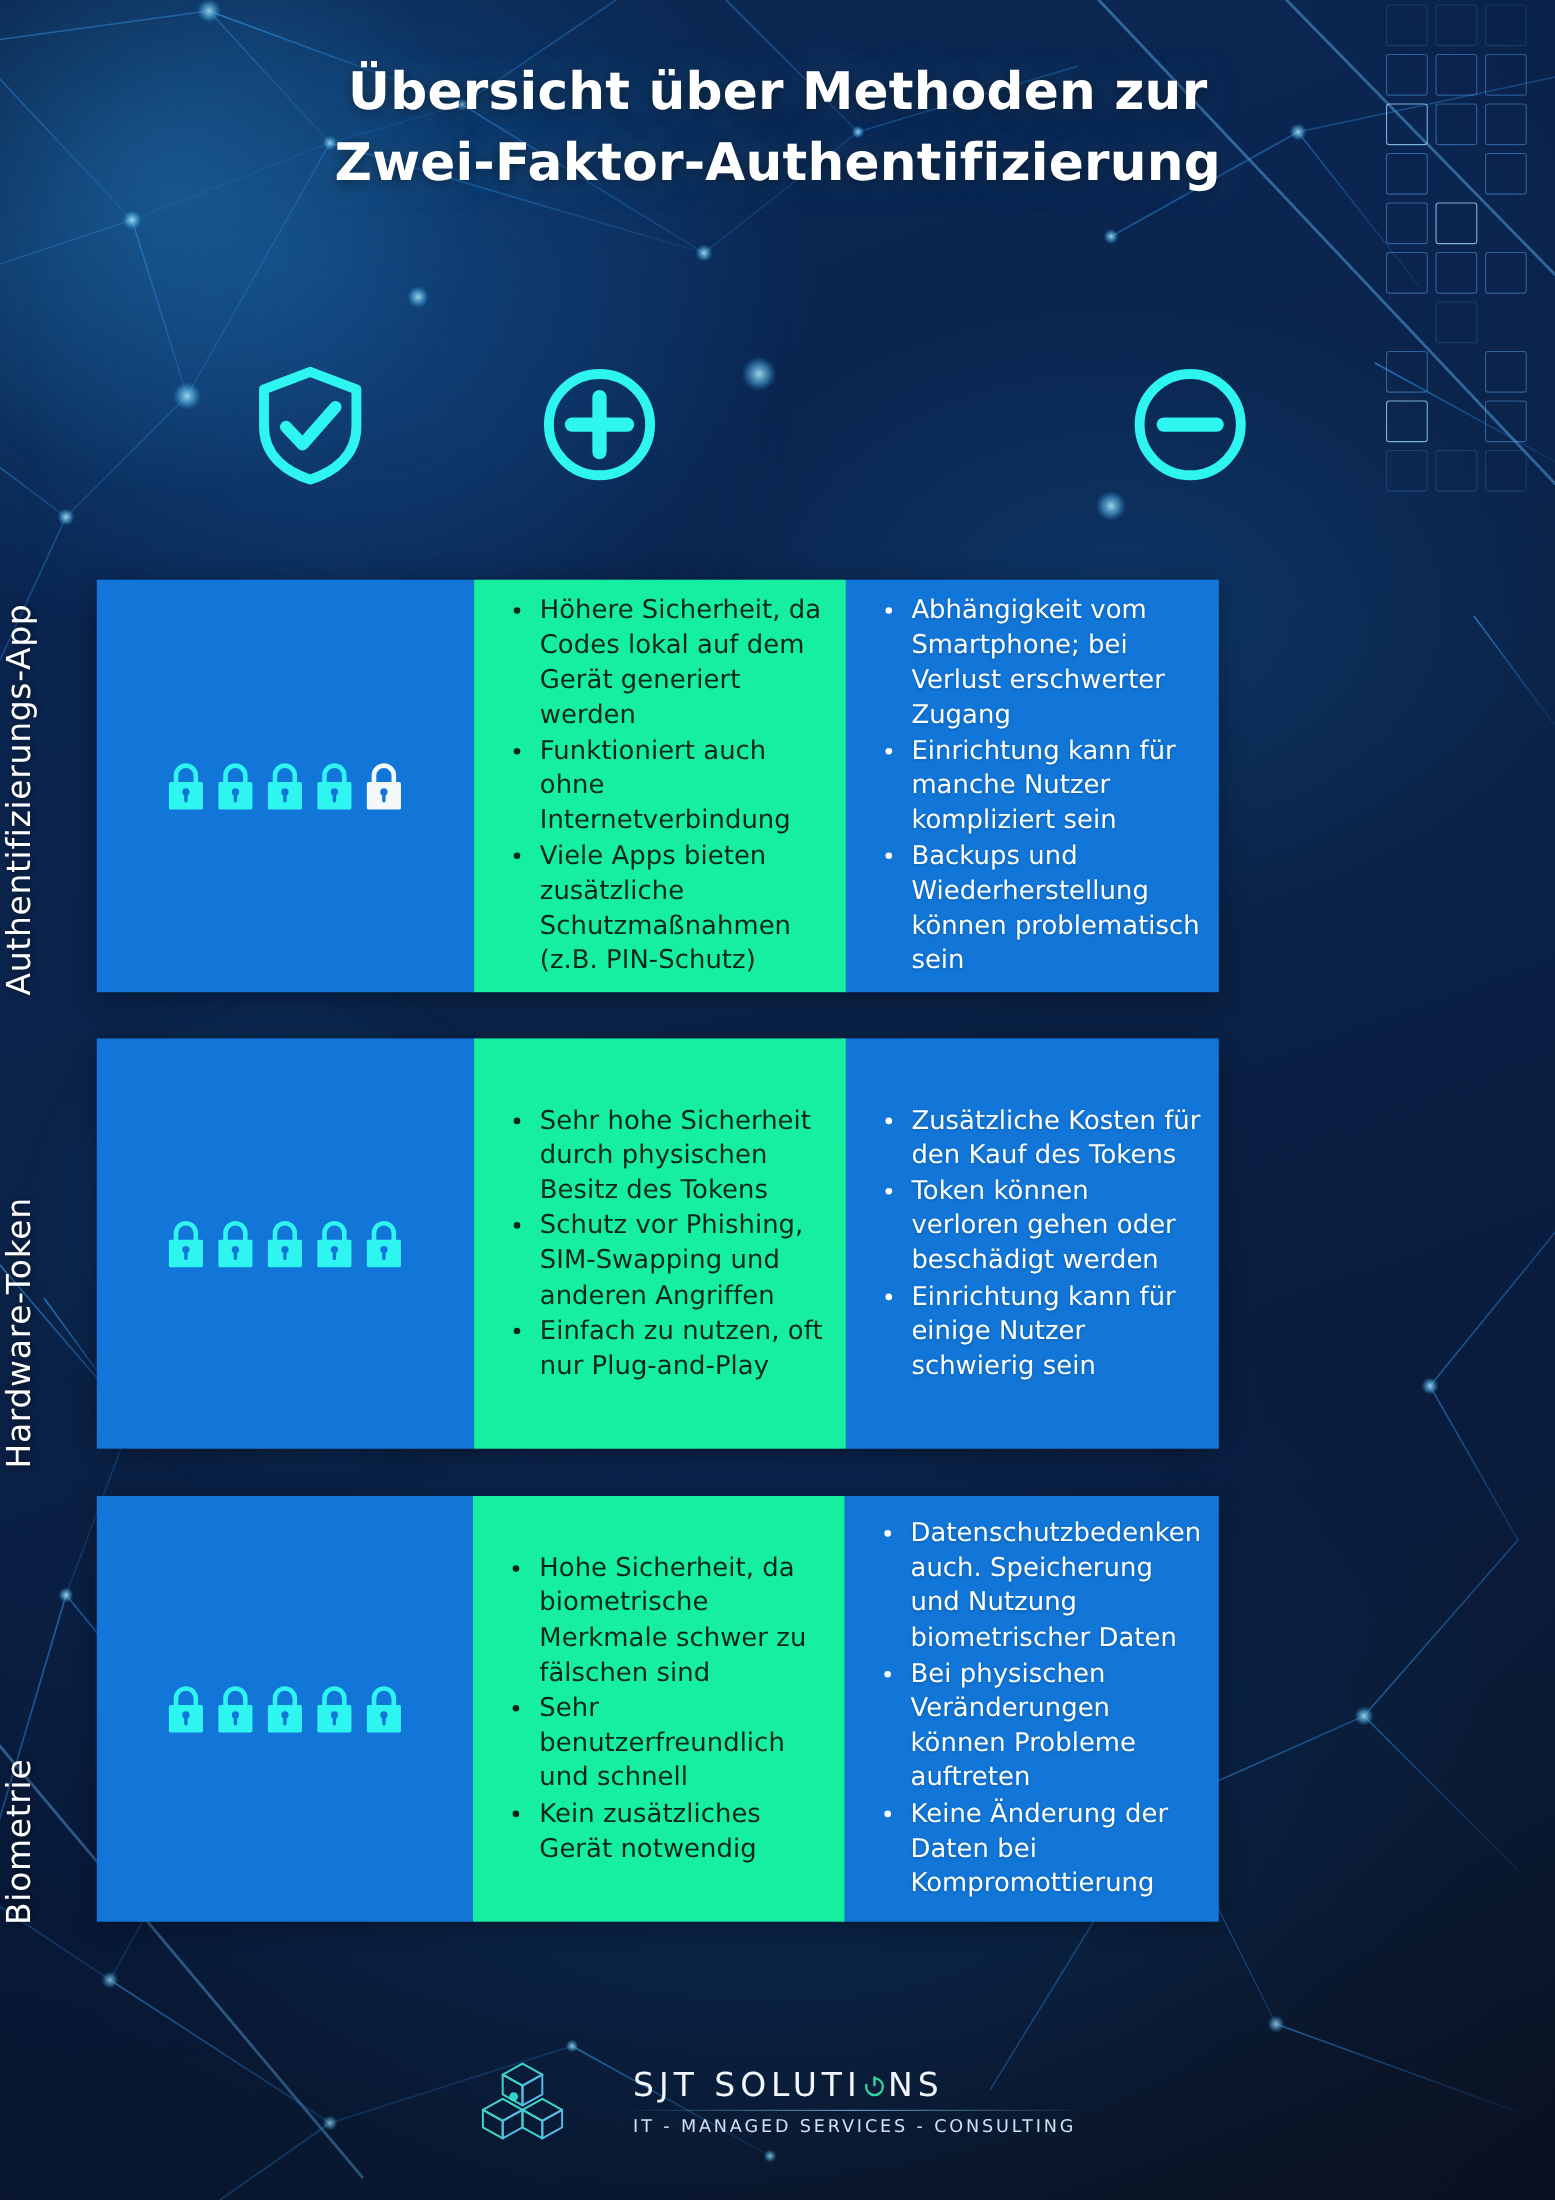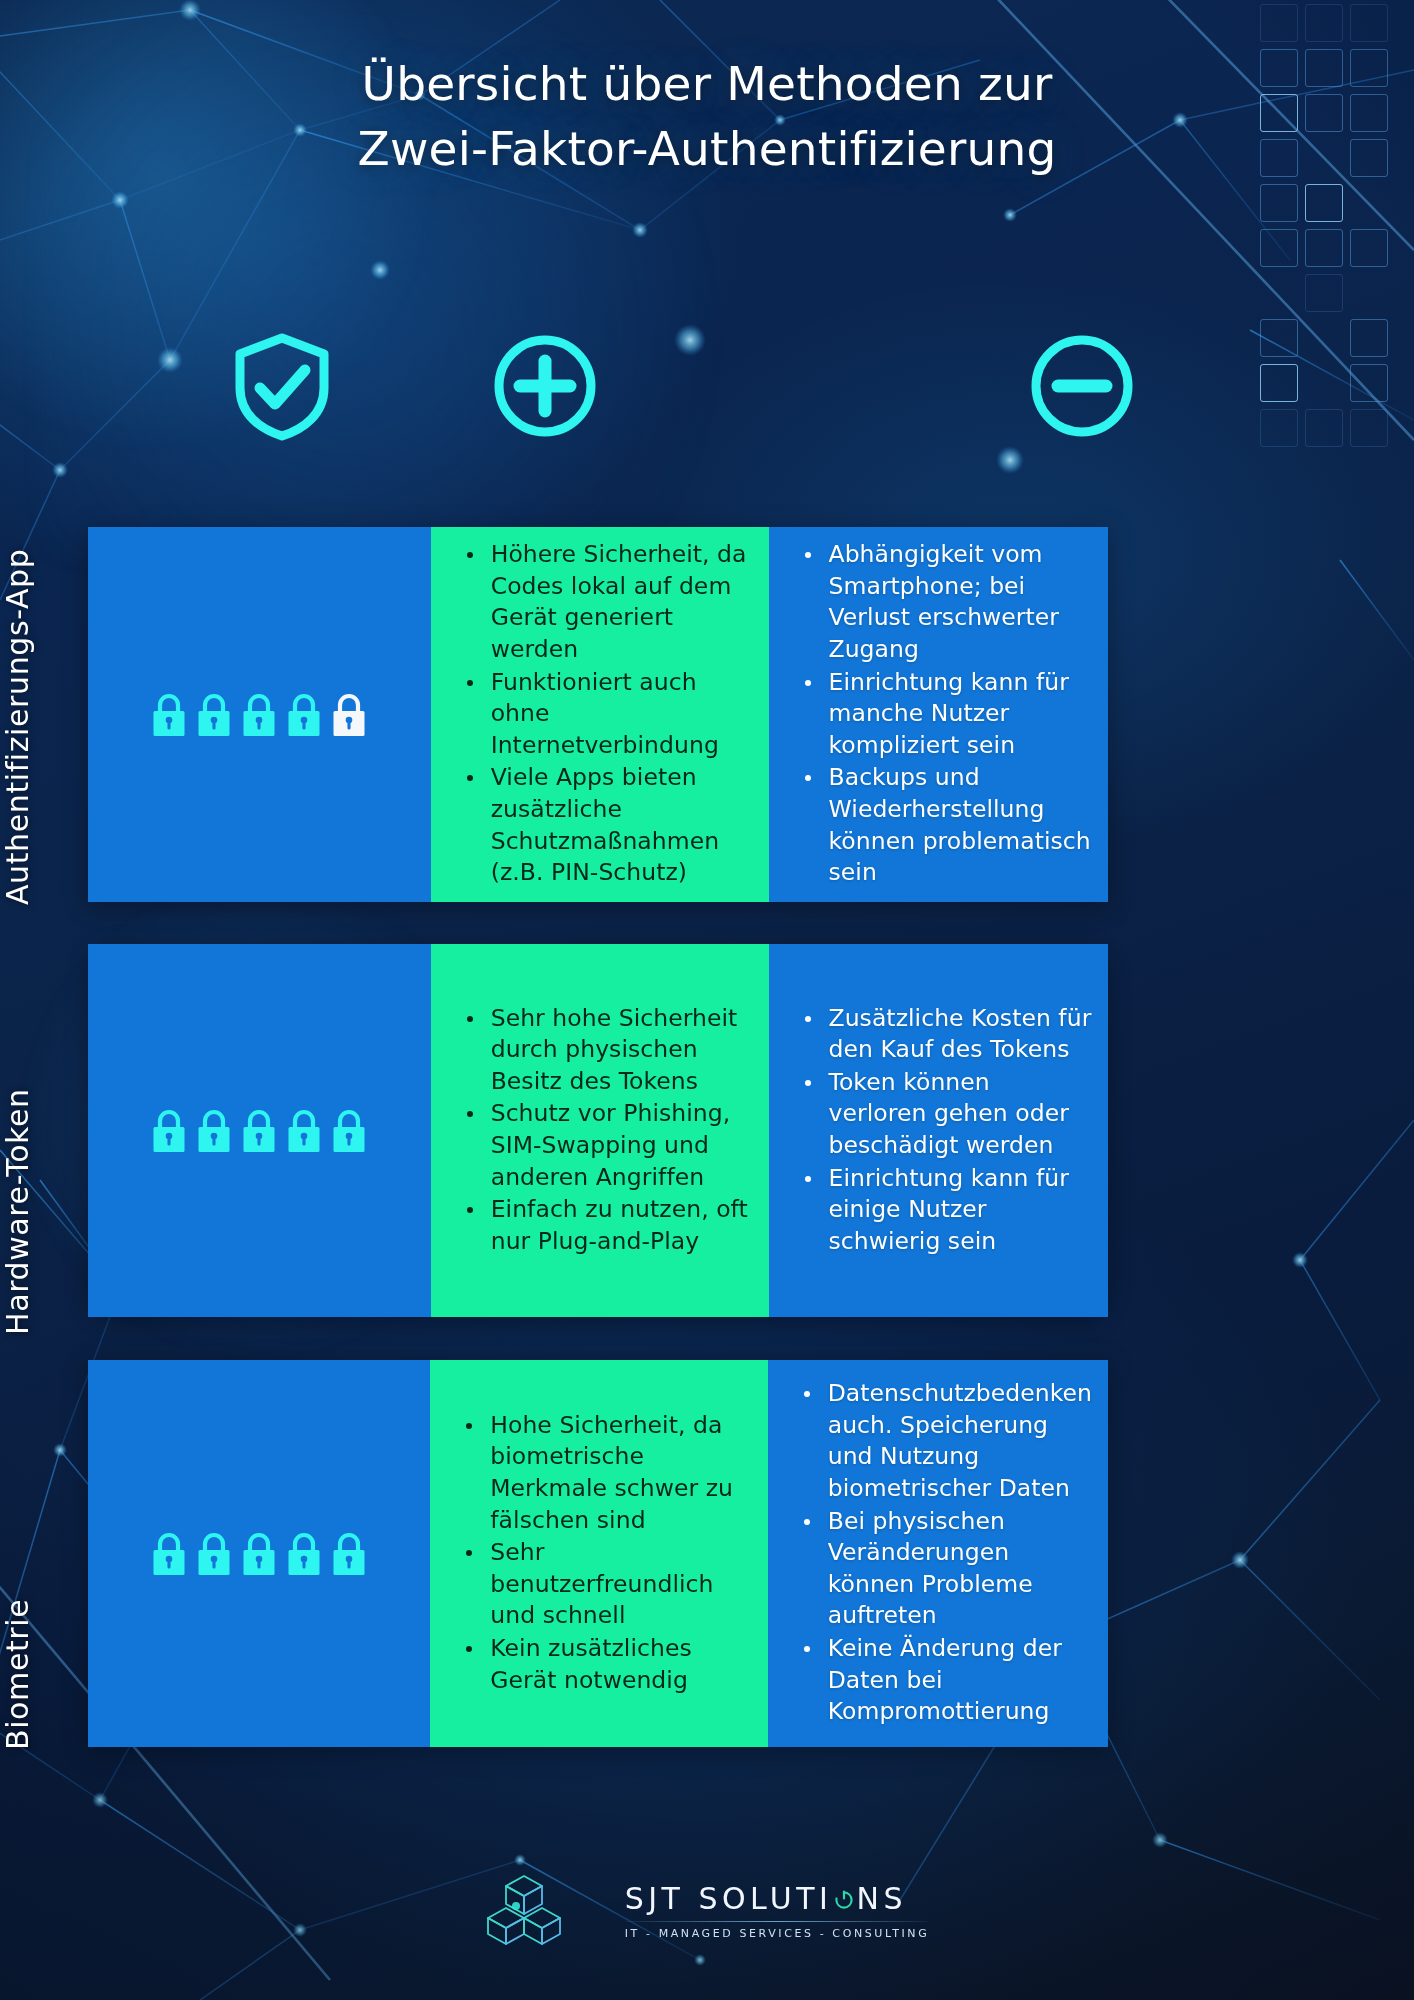--- a/index.html
+++ b/index.html
@@ -61,21 +61,21 @@
   .sq.bright { border-color: rgba(150,215,255,0.80); }
   .sq.off { border: none; }
 
   
   .title {
     position: absolute;
     left: 0; right: 0; top: 52px;
     text-align: center;
     color: #ffffff;
     font-size: 47px;
-    font-weight: 400;
+    font-weight: 700;
     line-height: 1.38;
     letter-spacing: 0.2px;
     text-shadow: 0 2px 14px rgba(0,0,0,0.55), 0 0 32px rgba(70,160,230,0.35);
     padding: 0 150px;
   }
   .title .l2 { display: block; }
 
   
   .hdr-icons {
     position: absolute; top: 330px; left: 62px; right: 62px;
@@ -186,21 +186,21 @@
     display: flex;
     align-items: center;
     line-height: 1;
   }
   .logo-rule {
     height: 1px;
     margin: 7px 0 6px;
     background: linear-gradient(90deg, rgba(120,190,240,0.05), rgba(140,205,245,0.75), rgba(120,190,240,0.05));
   }
   .logo-tag {
-    font-size: 11px;
+    font-size: 16px;
     letter-spacing: 2.6px;
     color: #cfe2f5;
     text-align: center;
     line-height: 1;
   }
 </style>
 </head>
 <body>
 
 <div id="poster">

